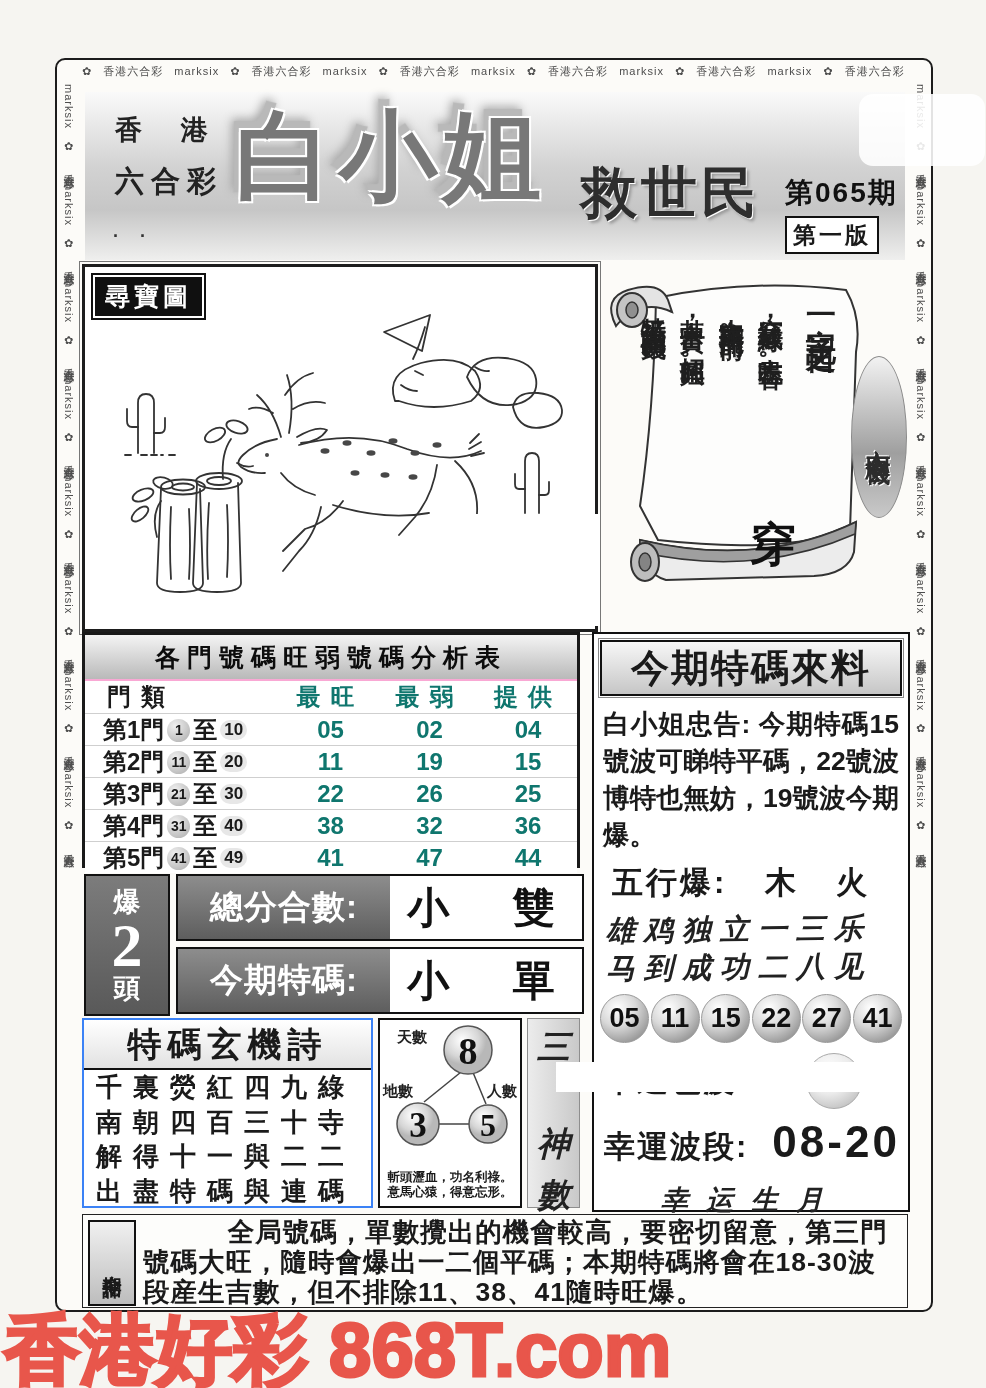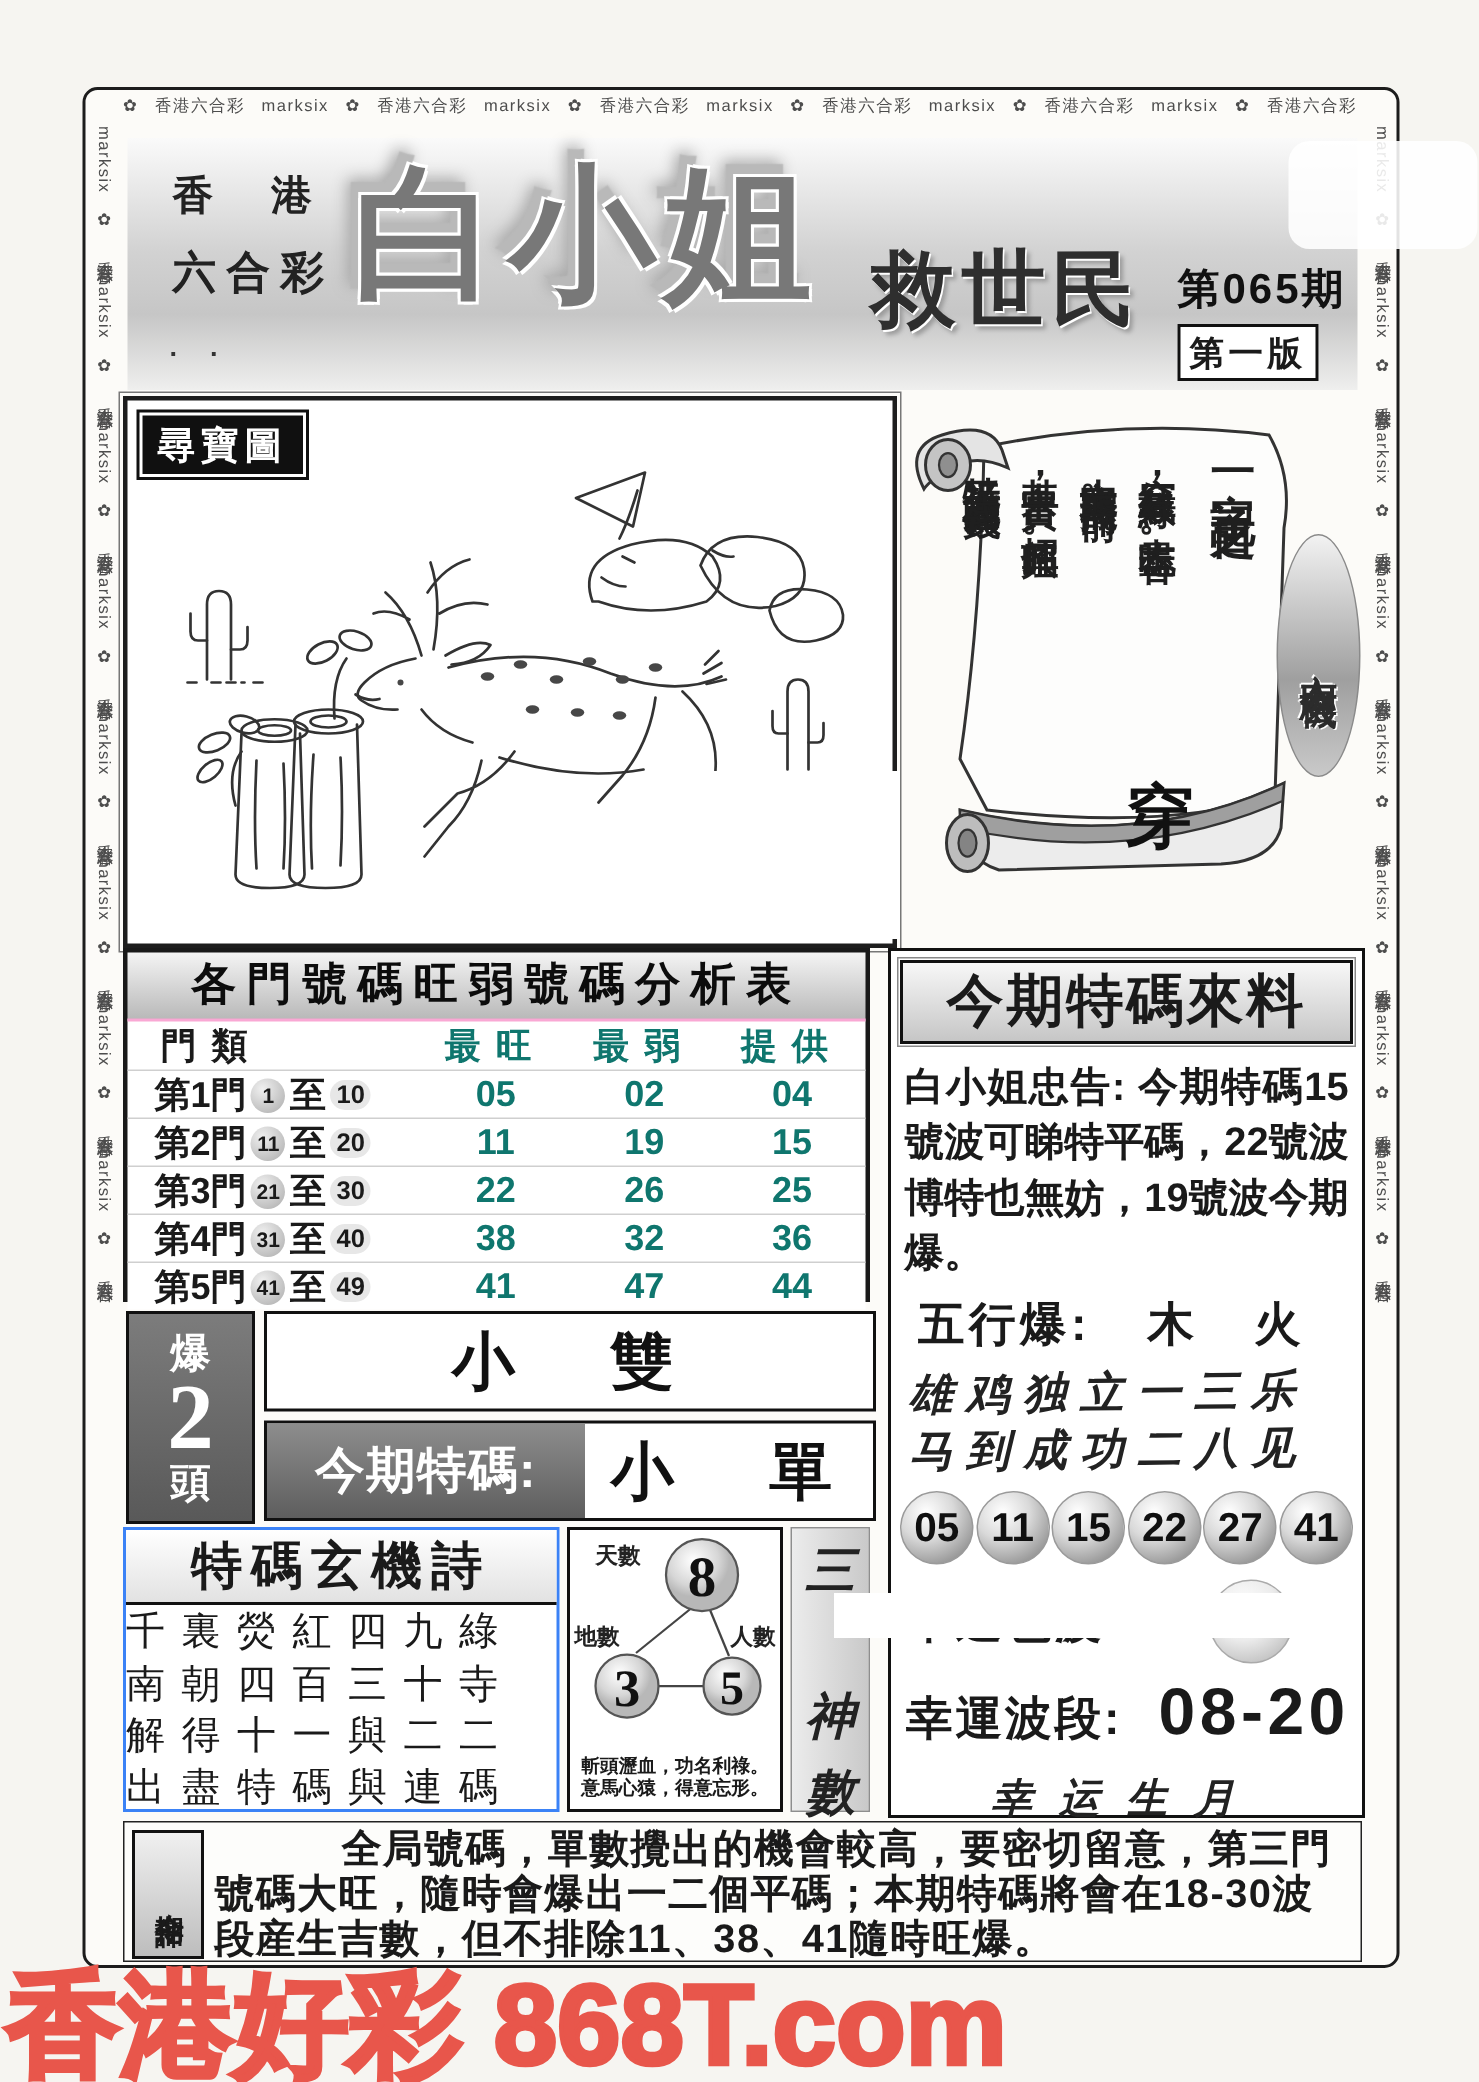--- a/index.html
+++ b/index.html
@@ -49,22 +49,22 @@
   .scroll-text p.first{font-size:30px;letter-spacing:6px;margin-left:12px;}
   .scroll-big{position:absolute;left:152px;top:252px;font-size:46px;font-weight:900;color:#111;}
   .mystery{left:851px;top:356px;width:54px;height:160px;border-radius:50%/50%;
            background:linear-gradient(180deg,#f2f2f2,#9f9f9f 60%,#c9c9c9);border:1px solid #8a8a8a;
            display:flex;justify-content:center;align-items:center;}
   .mystery span{writing-mode:vertical-rl;text-orientation:upright;font-size:25px;font-weight:900;color:#2c2c2c;
                 letter-spacing:4px;text-shadow:1px 1px 0 #fff,-1px -1px 0 #fff;}
 
   
   .atable{left:82px;top:632px;width:498px;height:236px;background:#191919;padding:0;border:3px solid #191919;box-sizing:border-box;}
-  .atable .ttl{height:44px;line-height:44px;text-align:center;font-size:30px;font-weight:900;letter-spacing:7px;
-               color:#0c0c0c;background:linear-gradient(180deg,#f4f4f4,#b9b9b9);font-family:Liberation Serif, serif;}
+  .atable .ttl{height:44px;line-height:44px;text-align:center;font-size:25px;font-weight:900;letter-spacing:7px;
+               color:#0c0c0c;background:linear-gradient(180deg,#f4f4f4,#b9b9b9);}
   .atable .grid{background:#fff;}
   .arow{display:grid;grid-template-columns:196px 99px 99px 98px;height:31px;align-items:center;border-top:1px solid #cfcfcf;}
   .arow.hd{height:32px;border-top:2px solid #f9a8d4;font-weight:900;}
   .arow.hd div{font-size:24px;letter-spacing:10px;}
   .arow .gate{display:flex;align-items:center;gap:3px;padding-left:18px;font-size:24px;font-weight:900;}
   .arow .num{font-size:24px;font-weight:bold;text-align:center;color:#0f766e;}
   .cnum{display:inline-flex;width:23px;height:23px;border-radius:50%;
         background:radial-gradient(circle at 35% 30%,#f0f0f0,#ababab);justify-content:center;align-items:center;
         font-size:14px;font-weight:bold;}
   .tnum{background:#e7e7e7;border-radius:10px;padding:0 4px;font-size:17px;font-weight:bold;}
@@ -79,21 +79,21 @@
   .burst-row .lab{width:212px;background:linear-gradient(180deg,#8d8d8d,#5e5e5e);color:#fff;font-size:33px;
                   font-weight:900;display:flex;align-items:center;justify-content:center;letter-spacing:1px;}
   .burst-row .val{flex:1;display:flex;align-items:center;justify-content:center;font-size:42px;font-weight:900;
                   letter-spacing:26px;padding-left:16px;color:#111;}
   .br1{top:874px;} .br2{top:947px;}
 
   
   .poem{left:82px;top:1018px;width:291px;height:190px;border:2px solid #3b82f6;background:#fff;box-sizing:border-box;}
   .poem .ttl{height:48px;line-height:48px;text-align:center;font-size:34px;font-weight:900;letter-spacing:6px;
              border-bottom:2px solid #111;background:linear-gradient(180deg,#fff,#e2e2e2);}
-  .poem .ln{font-size:26px;font-weight:400;letter-spacing:11px;line-height:34.5px;white-space:nowrap;}
+  .poem .ln{font-size:26px;font-weight:700;letter-spacing:11px;padding-left:12px;line-height:34.5px;white-space:nowrap;}
   .trinity{left:378px;top:1018px;width:144px;height:190px;border:2px solid #111;background:#fff;box-sizing:border-box;}
   .trinity svg{display:block;}
   .trinity .cap{font-size:12.5px;font-weight:900;text-align:center;line-height:15px;white-space:nowrap;}
   .strip3{left:527px;top:1018px;width:53px;height:190px;border:1px solid #8e8e8e;box-sizing:border-box;
           background:linear-gradient(90deg,#ececec,#c9c9c9);display:flex;flex-direction:column;align-items:center;}
   .strip3 .ch{font-family:"Liberation Serif",serif;font-weight:bold;font-size:33px;color:#222;font-style:italic;}
   .strip3 .c1{margin-top:6px;} .strip3 .c2{margin-top:52px;} .strip3 .c3{margin-top:6px;}
 
   
   .rcol{left:592px;top:632px;width:318px;height:580px;border:2px solid #111;background:#fff;box-sizing:border-box;}
@@ -314,20 +314,21 @@
       </div>
     </div>
   </div>
 
   <div class="abs burst-head">
     <div class="c">爆</div>
     <div class="n">2</div>
     <div class="c">頭</div>
   </div>
   <div class="abs burst-row br1">
+    <div class="lab">總分合數:</div>
     <div class="val">小 雙</div>
   </div>
   <div class="abs burst-row br2">
     <div class="lab">今期特碼:</div>
     <div class="val">小 單</div>
   </div>
 
   <div class="abs poem">
     <div class="ttl">特碼玄機詩</div>
     <div class="ln">千裏熒紅四九綠</div>

